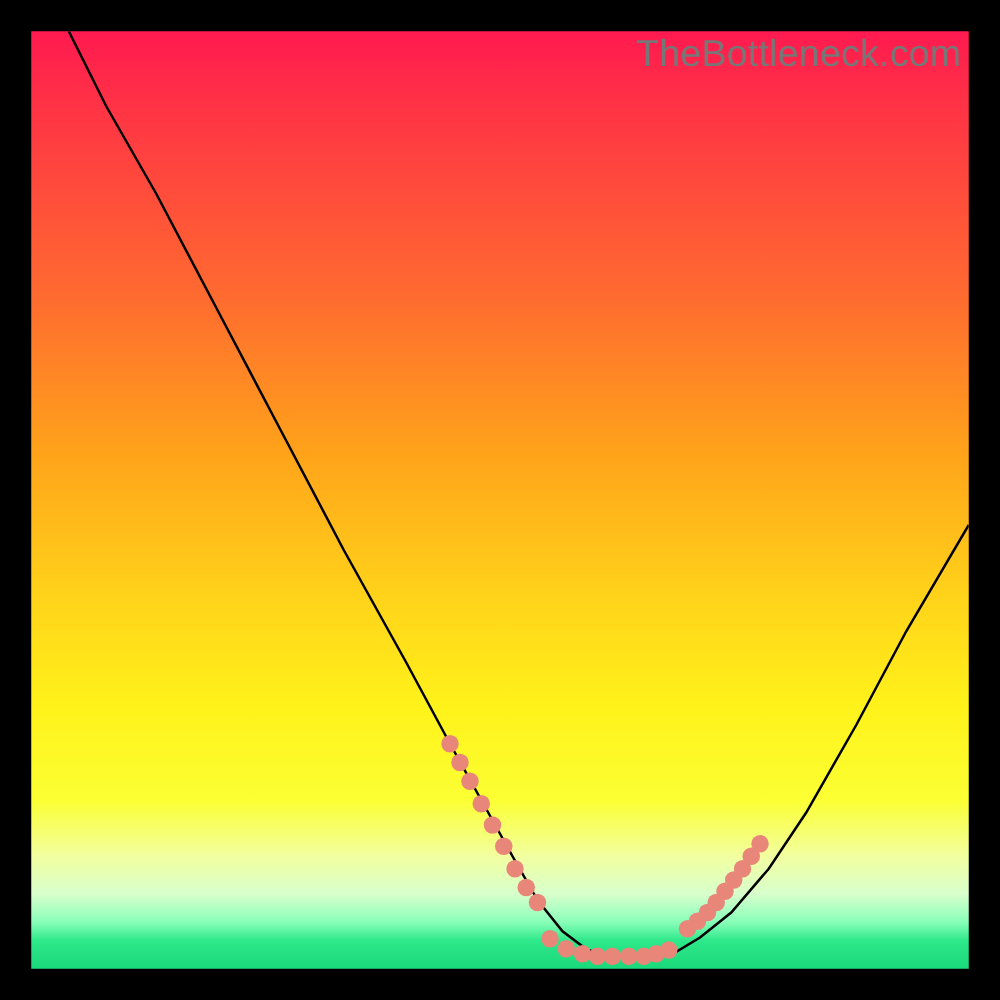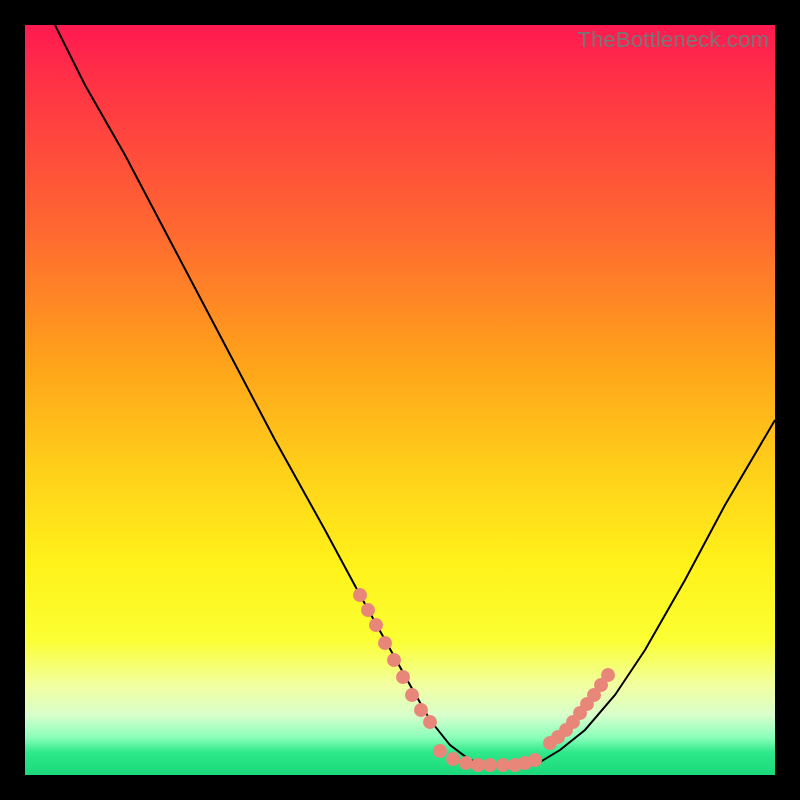--- a/index.html
+++ b/index.html
@@ -30,21 +30,21 @@
       #8affba 95%,
       #2ee88a 97%,
       #1ad97a 100%
     );
   }
   .watermark {
     position: absolute;
     top: 2px;
     right: 6px;
     color: #777;
-    font-size: 22px;
+    font-size: 30px;
     font-weight: 400;
     letter-spacing: 0.2px;
     z-index: 5;
   }
   svg.curve {
     position: absolute;
     left: 0;
     top: 0;
     width: 750px;
     height: 750px;

